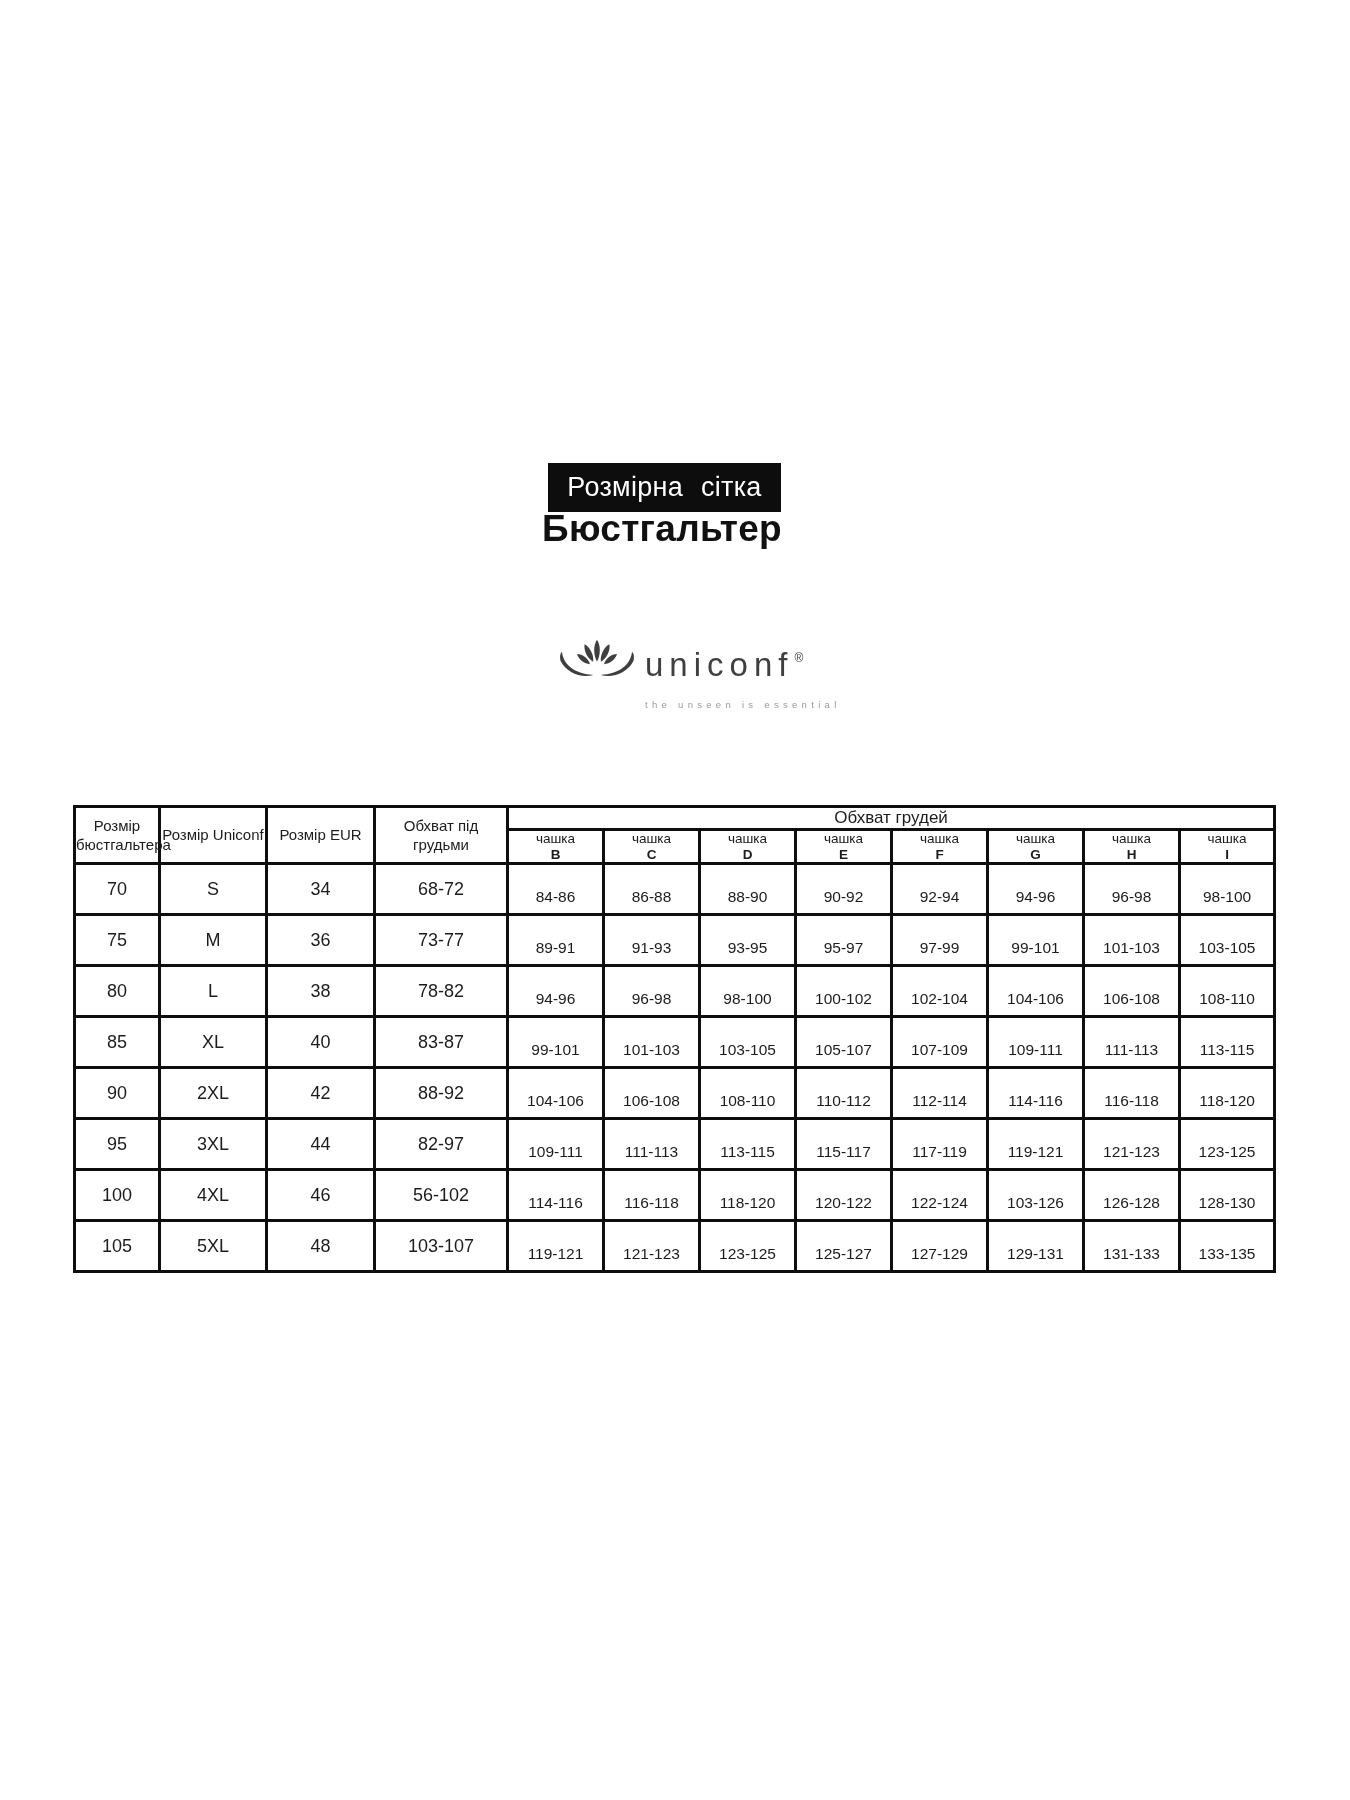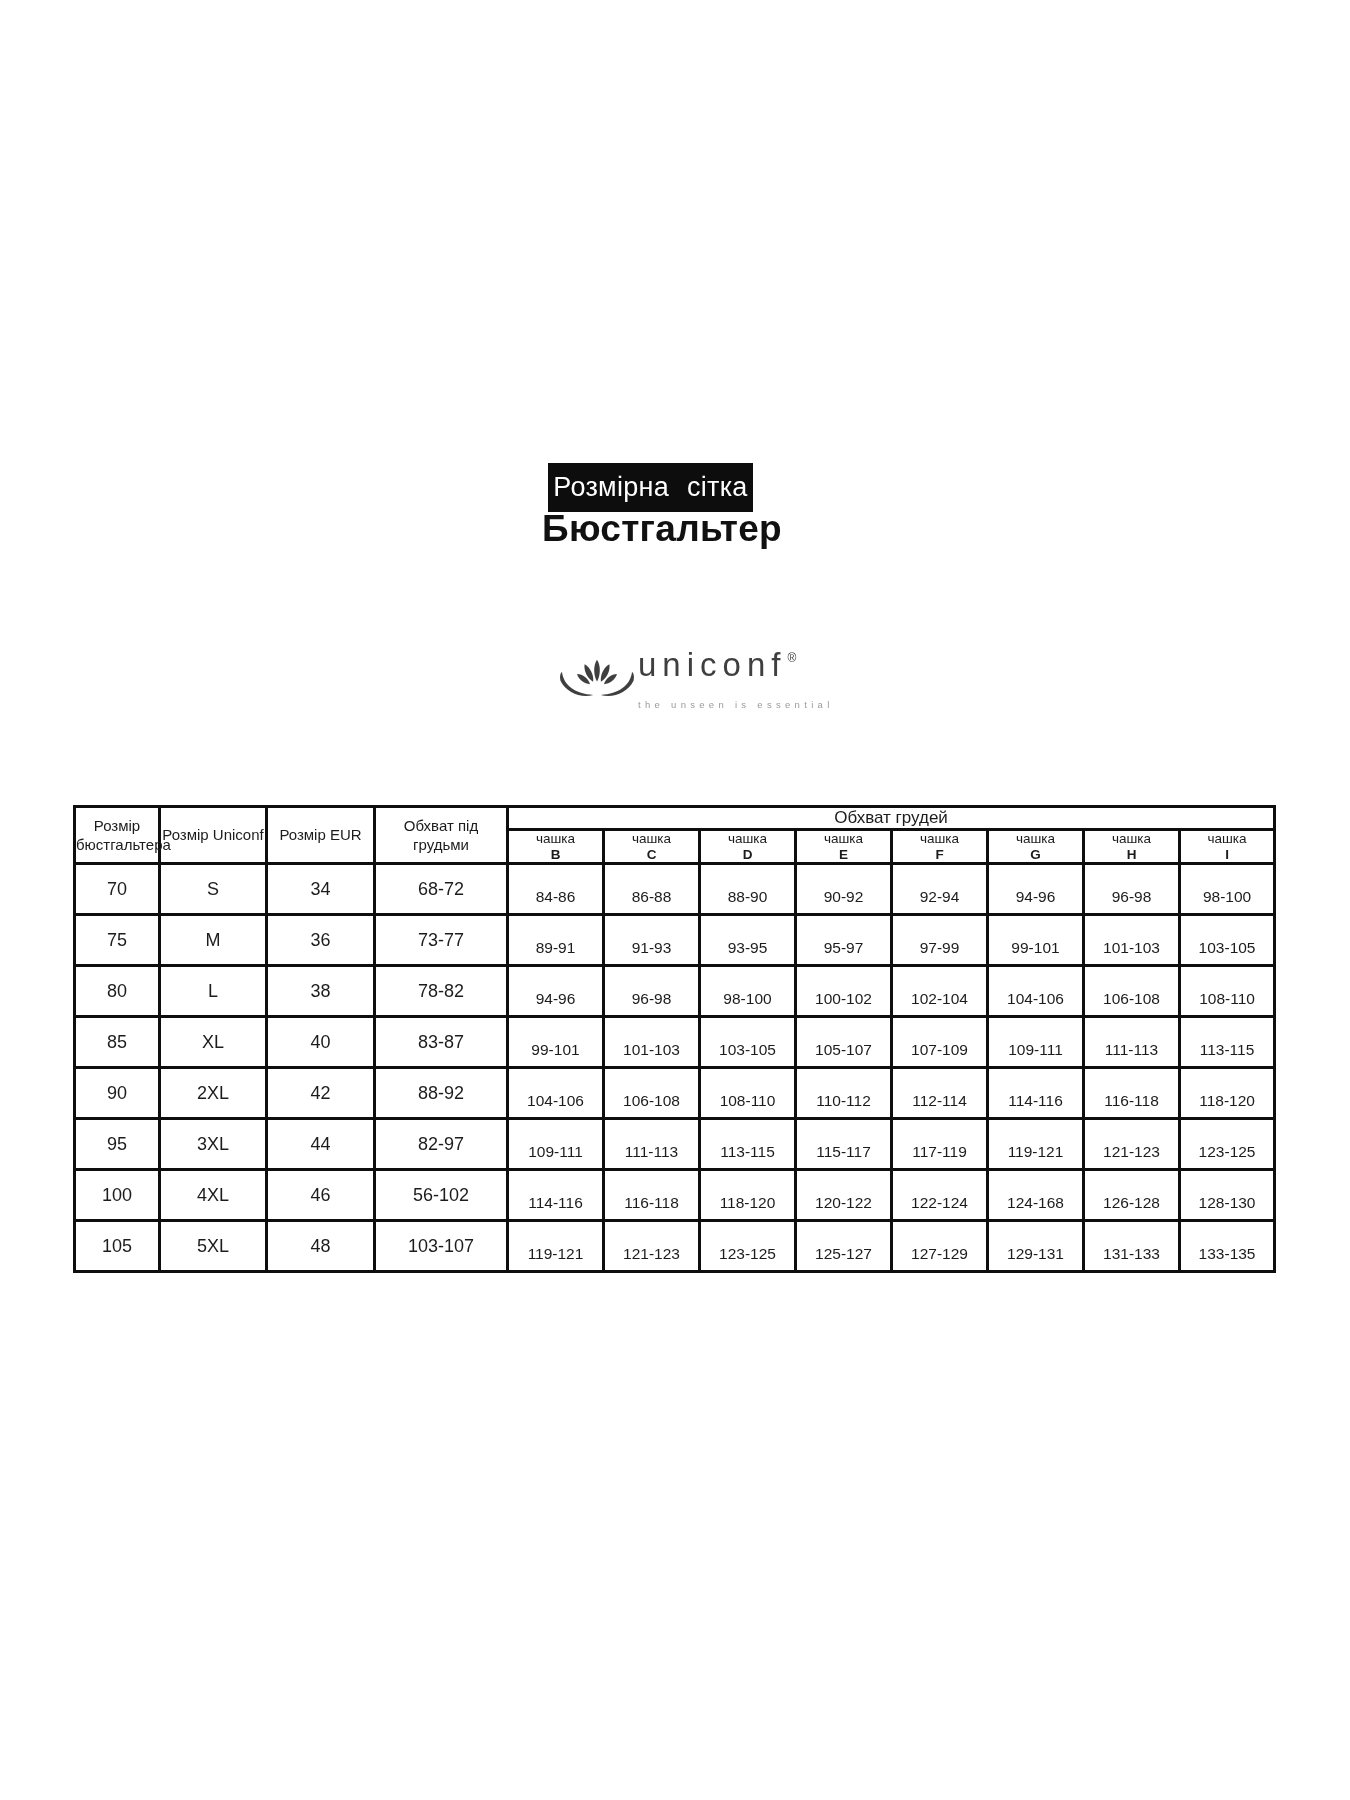--- a/index.html
+++ b/index.html
@@ -11,21 +11,21 @@
     background: #ffffff;
     font-family: "Liberation Sans", sans-serif;
     color: #1a1a1a;
     overflow: hidden;
   }
 
   
   .title-box {
     position: absolute;
     left: 548px; top: 463px;
-    width: 205px; height: 49px;
+    width: 233px; height: 49px;
     background: #0d0d0d;
     color: #ffffff;
     display: flex; align-items: center; justify-content: center;
     font-size: 27px;
     word-spacing: 10px;
     letter-spacing: 0.3px;
   }
   .subtitle {
     position: absolute;
     left: 442px; top: 508px;
@@ -36,21 +36,22 @@
     font-weight: bold;
     color: #111111;
     letter-spacing: 0.3px;
   }
 
   
   .logo {
     position: absolute;
     left: 556px; top: 624px;
     display: flex;
-    align-items: flex-end;
+    align-items: flex-start;
+    gap: 7px;
   }
   .logo svg { display: block; margin-top: 6px; }
   .logo-text { display: flex; flex-direction: column; margin-top: 20px; }
   .wordmark {
     font-size: 33px;
     line-height: 28px;
     color: #3f3f3f;
     letter-spacing: 6px;
     font-weight: normal;
   }
@@ -262,21 +263,21 @@
         <tr>
           <td>100</td>
           <td>4XL</td>
           <td>46</td>
           <td>56-102</td>
           <td class="cup">114-116</td>
           <td class="cup">116-118</td>
           <td class="cup">118-120</td>
           <td class="cup">120-122</td>
           <td class="cup">122-124</td>
-          <td class="cup">124-168</td>
+          <td class="cup">103-126</td>
           <td class="cup">126-128</td>
           <td class="cup">128-130</td>
         </tr>
         <tr>
           <td>105</td>
           <td>5XL</td>
           <td>48</td>
           <td>103-107</td>
           <td class="cup">119-121</td>
           <td class="cup">121-123</td>

